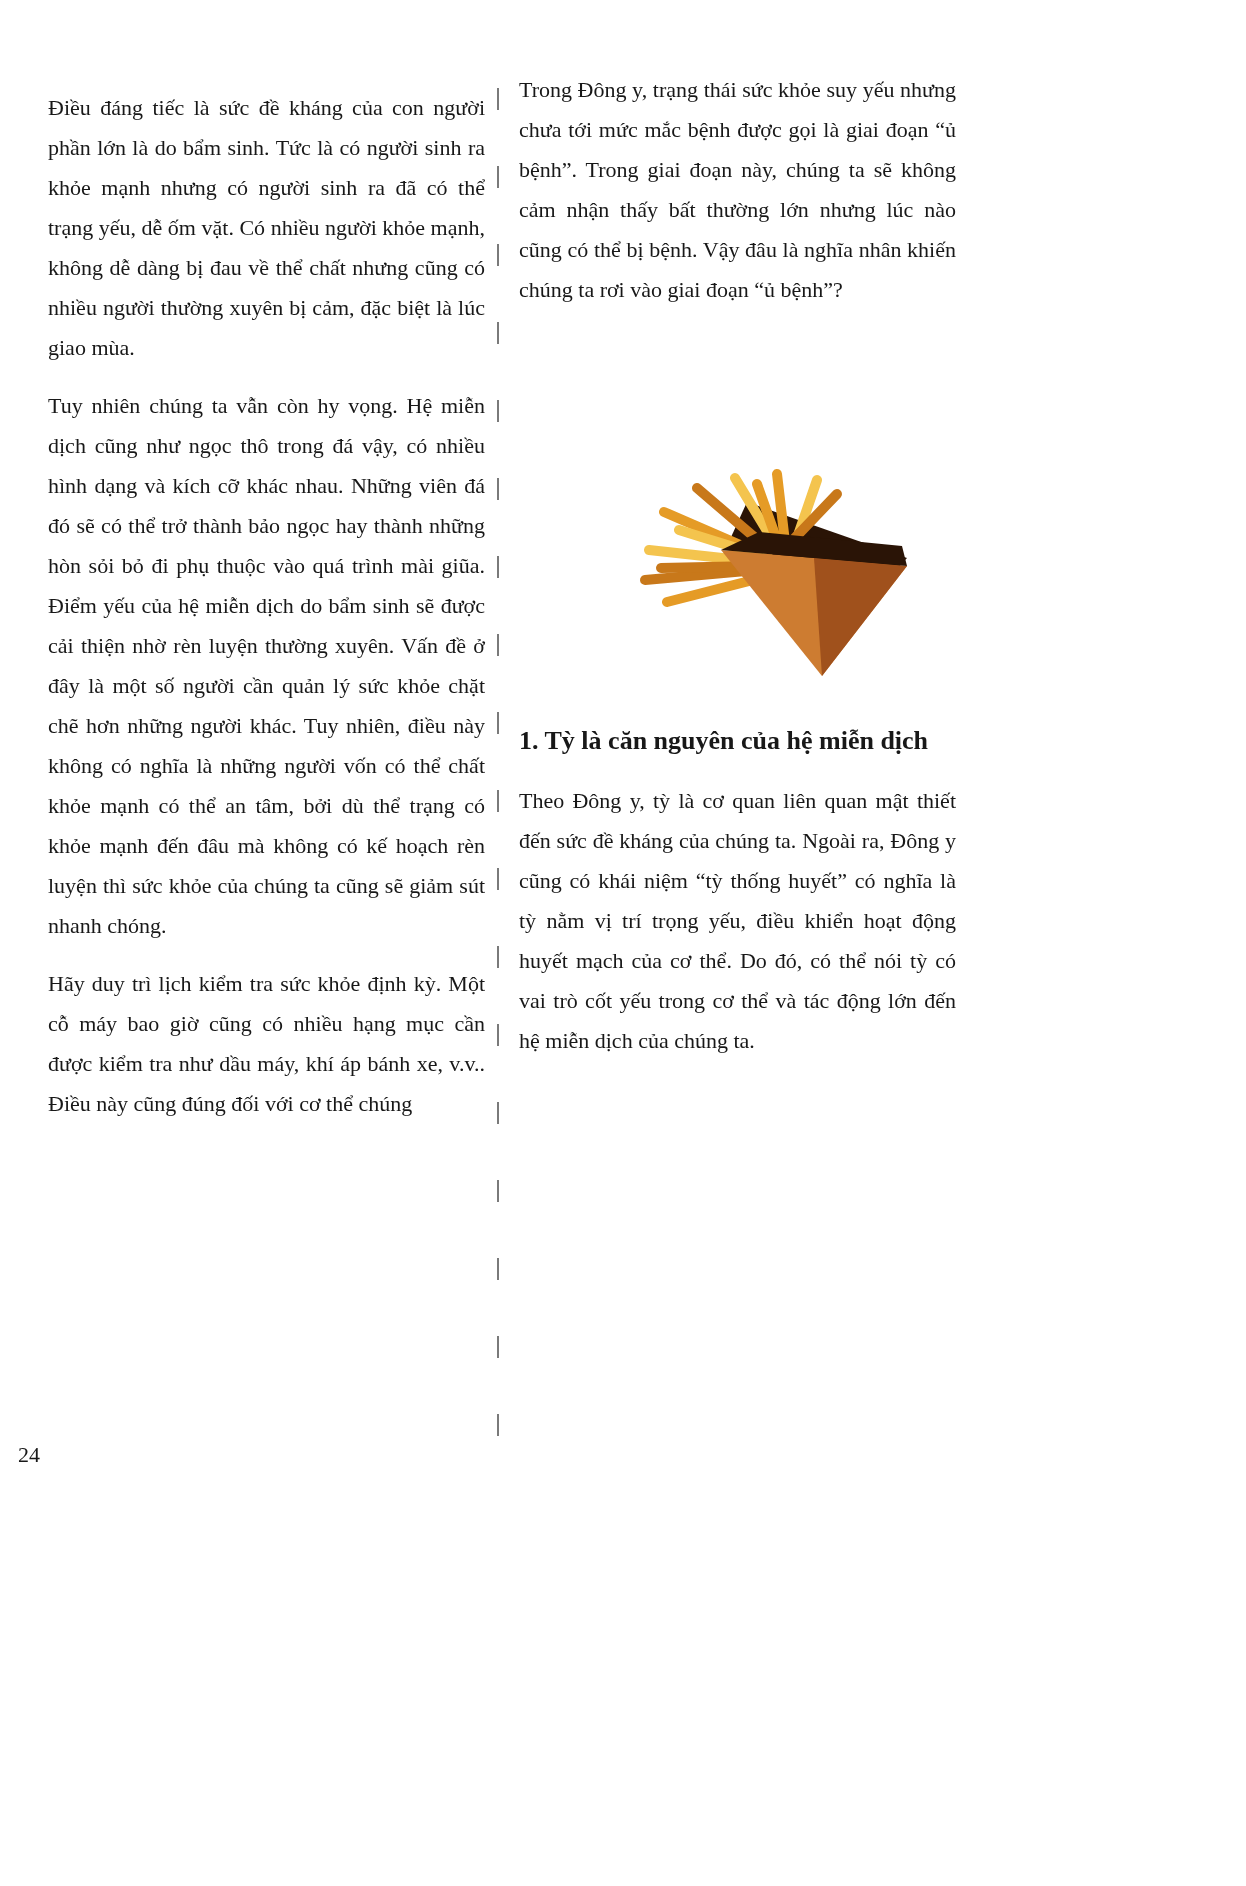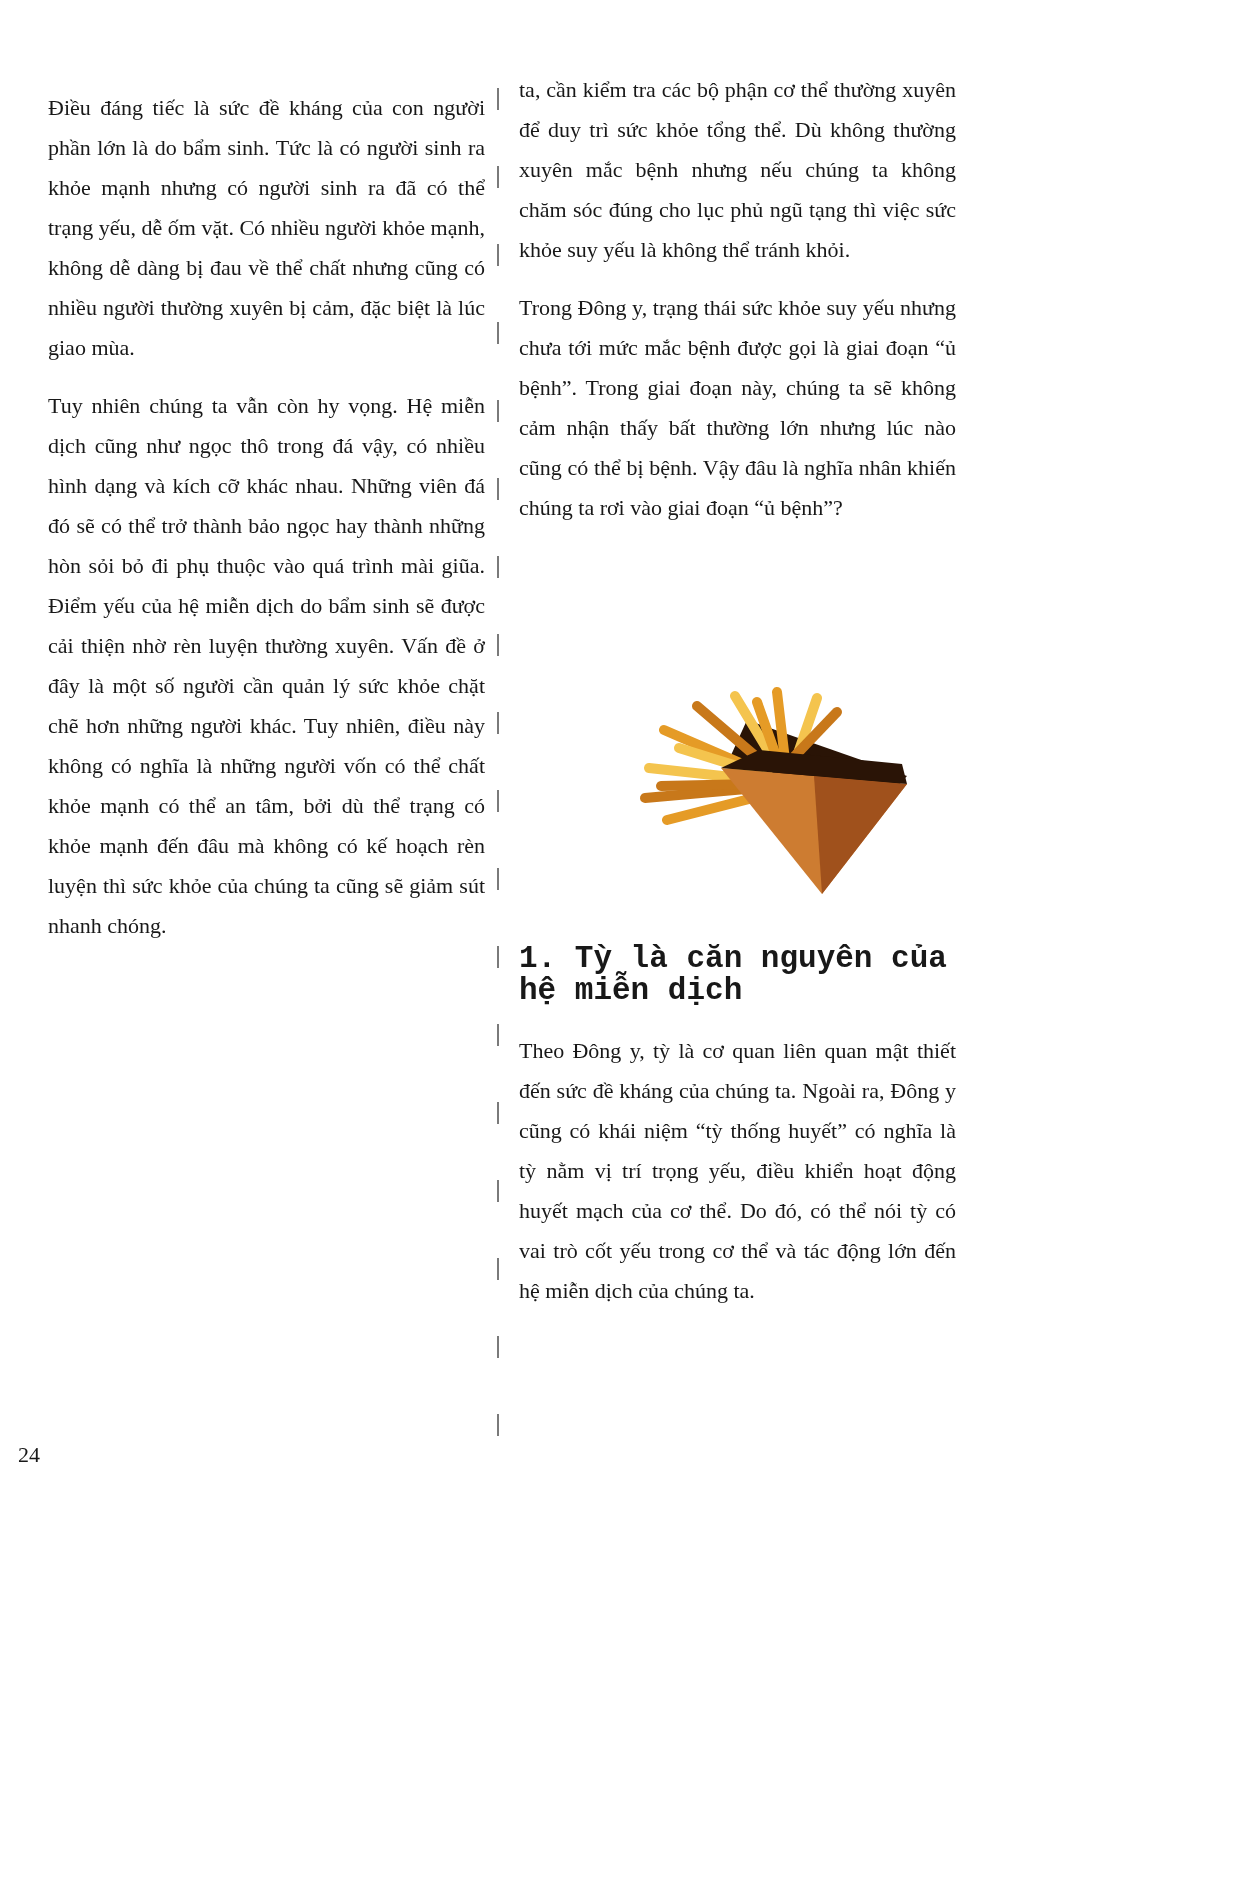--- a/index.html
+++ b/index.html
@@ -47,23 +47,23 @@
       transparent 22px, transparent 78px
     );
   }
   figure.photo {
     margin: 140px 0 40px 90px;
     padding: 0;
     width: 305px;
     height: 235px;
   }
   h2.section-heading {
-    font-family: Liberation Mono, monospace;
+    font-family: Liberation Serif, serif;
     font-weight: 700;
-    font-size: 31px;
+    font-size: 26px;
     line-height: 32px;
     margin: 0 0 24px 0;
     color: var(--text, #181818);
   }
   .page-number {
     position: absolute;
     left: 18px;
     top: 1442px;
     font-size: 22px;
     line-height: 26px;
@@ -80,24 +80,24 @@
 </head>
 <body>
 
 <div class="page">
 
   <div class="divider"></div>
 
   <div class="col left-col">
     <p>Điều đáng tiếc là sức đề kháng của con người phần lớn là do bẩm sinh. Tức là có người sinh ra khỏe mạnh nhưng có người sinh ra đã có thể trạng yếu, dễ ốm vặt. Có nhiều người khỏe mạnh, không dễ dàng bị đau về thể chất nhưng cũng có nhiều người thường xuyên bị cảm, đặc biệt là lúc giao mùa.</p>
     <p>Tuy nhiên chúng ta vẫn còn hy vọng. Hệ miễn dịch cũng như ngọc thô trong đá vậy, có nhiều hình dạng và kích cỡ khác nhau. Những viên đá đó sẽ có thể trở thành bảo ngọc hay thành những hòn sỏi bỏ đi phụ thuộc vào quá trình mài giũa. Điểm yếu của hệ miễn dịch do bẩm sinh sẽ được cải thiện nhờ rèn luyện thường xuyên. Vấn đề ở đây là một số người cần quản lý sức khỏe chặt chẽ hơn những người khác. Tuy nhiên, điều này không có nghĩa là những người vốn có thể chất khỏe mạnh có thể an tâm, bởi dù thể trạng có khỏe mạnh đến đâu mà không có kế hoạch rèn luyện thì sức khỏe của chúng ta cũng sẽ giảm sút nhanh chóng.</p>
+    <p>Hãy duy trì lịch kiểm tra sức khỏe định kỳ. Một cỗ máy bao giờ cũng có nhiều hạng mục cần được kiểm tra như dầu máy, khí áp bánh xe, v.v.. Điều này cũng đúng đối với cơ thể chúng</p>
   </div>
 
   <div class="col right-col">
-    <p>ta, cần kiểm tra các bộ phận cơ thể thường xuyên để duy trì sức khỏe tổng thể. Dù không thường xuyên mắc bệnh nhưng nếu chúng ta không chăm sóc đúng cho lục phủ ngũ tạng thì việc sức khỏe suy yếu là không thể tránh khỏi.</p>
     <p>Trong Đông y, trạng thái sức khỏe suy yếu nhưng chưa tới mức mắc bệnh được gọi là giai đoạn “ủ bệnh”. Trong giai đoạn này, chúng ta sẽ không cảm nhận thấy bất thường lớn nhưng lúc nào cũng có thể bị bệnh. Vậy đâu là nghĩa nhân khiến chúng ta rơi vào giai đoạn “ủ bệnh”?</p>
 
     <figure class="photo">
       <svg viewBox="0 0 305 235" width="305" height="235" xmlns="http://www.w3.org/2000/svg">
 
         <polygon class="cone-dark" points="138,52 298,108 250,160 118,96"></polygon>
 
         <g class="fries" fill="none" stroke-linecap="round">
           <line class="f1" x1="150" y1="112" x2="40" y2="100"></line>
           <line class="f2" x1="152" y1="104" x2="55" y2="62"></line>

